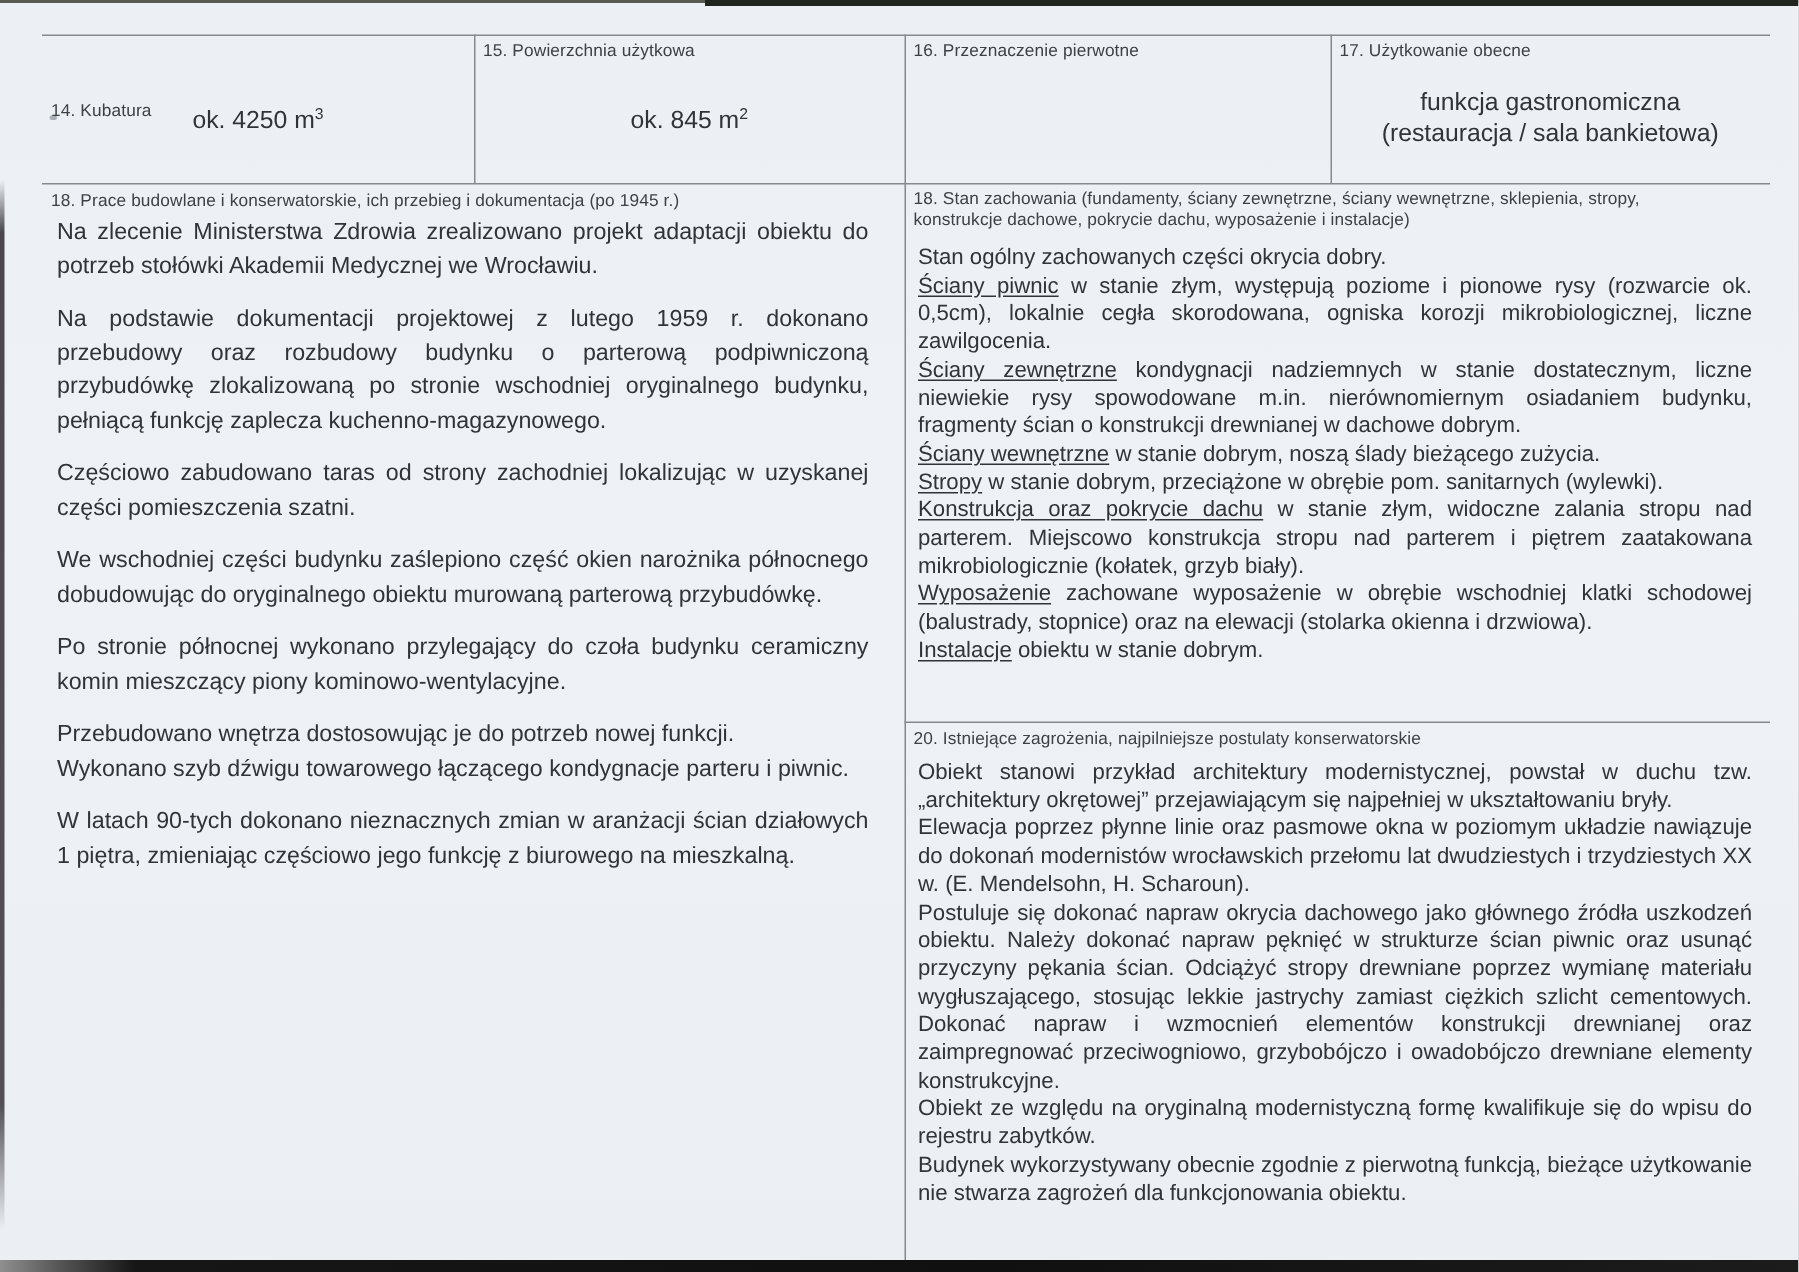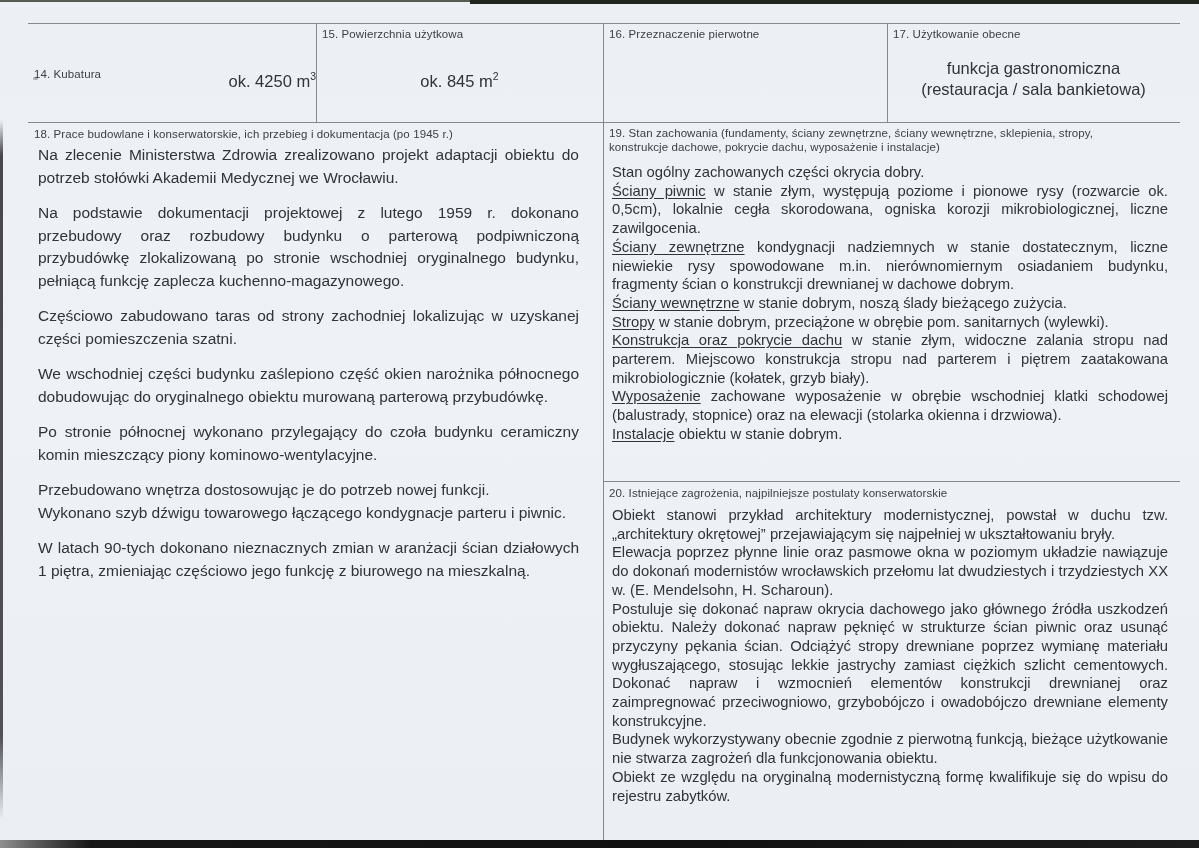--- a/index.html
+++ b/index.html
@@ -53,21 +53,21 @@
   <div class="speck"></div>
 
   <div class="hline" style="left:28px; top:23px;  width:1152px;"></div>
   <div class="hline" style="left:28px; top:122px; width:1152px;"></div>
   <div class="hline" style="left:603px; top:481px; width:577px;"></div>
   <div class="vline" style="left:316px; top:23px; height:99px;"></div>
   <div class="vline" style="left:887px; top:23px; height:99px;"></div>
   <div class="vline" style="left:603px; top:23px; height:817px;"></div>
 
   <div class="cell-label" style="left:34px; top:44px;margin-top:24px;">14. Kubatura</div>
-  <div class="cell-value-box" style="left:28px; top:23px; width:288px; height:99px; padding-top:12px;justify-content:flex-end;">
+  <div class="cell-value-box" style="left:28px; top:23px; width:288px; height:99px; padding-top:12px;">
     <div class="cell-value"><span>ok. 4250 m</span><sup>3</sup></div>
   </div>
 
   <div class="cell-label" style="left:322px; top:28px;">15. Powierzchnia użytkowa</div>
   <div class="cell-value-box" style="left:316px; top:23px; width:287px; height:99px; padding-top:12px;">
     <div class="cell-value"><span>ok. 845 m</span><sup>2</sup></div>
   </div>
 
   <div class="cell-label" style="left:609px; top:28px;">16. Przeznaczenie pierwotne</div>
 
@@ -82,35 +82,35 @@
       <p>Na zlecenie Ministerstwa Zdrowia zrealizowano projekt adaptacji obiektu do potrzeb stołówki Akademii Medycznej we Wrocławiu.</p>
       <p>Na podstawie dokumentacji projektowej z lutego 1959 r. dokonano przebudowy oraz rozbudowy budynku o parterową podpiwniczoną przybudówkę zlokalizowaną po stronie wschodniej oryginalnego budynku, pełniącą funkcję zaplecza kuchenno-magazynowego.</p>
       <p>Częściowo zabudowano taras od strony zachodniej lokalizując w uzyskanej części pomieszczenia szatni.</p>
       <p>We wschodniej części budynku zaślepiono część okien narożnika północnego dobudowując do oryginalnego obiektu murowaną parterową przybudówkę.</p>
       <p>Po stronie północnej wykonano przylegający do czoła budynku ceramiczny komin mieszczący piony kominowo-wentylacyjne.</p>
       <p>Przebudowano wnętrza dostosowując je do potrzeb nowej funkcji.
 Wykonano szyb dźwigu towarowego łączącego kondygnacje parteru i piwnic.</p>
       <p>W latach 90-tych dokonano nieznacznych zmian w aranżacji ścian działowych 1 piętra, zmieniając częściowo jego funkcję z biurowego na mieszkalną.</p>
     </div>
 
-  <div class="sec-header" style="left:609px; top:127px; width:565px;">19. Stan zachowania (fundamenty, ściany zewnętrzne, ściany wewnętrzne, sklepienia, stropy,
+  <div class="sec-header" style="left:609px; top:127px; width:565px;">18. Stan zachowania (fundamenty, ściany zewnętrzne, ściany wewnętrzne, sklepienia, stropy,
 konstrukcje dachowe, pokrycie dachu, wyposażenie i instalacje)</div>
   <div class="body19">
       <div><span>Stan ogólny zachowanych części okrycia dobry.</span></div>
       <div><span class="u">Ściany piwnic</span><span> w stanie złym, występują poziome i pionowe rysy (rozwarcie ok. 0,5cm), lokalnie cegła skorodowana, ogniska korozji mikrobiologicznej, liczne zawilgocenia.</span></div>
       <div><span class="u">Ściany zewnętrzne</span><span> kondygnacji nadziemnych w stanie dostatecznym, liczne niewiekie rysy spowodowane m.in. nierównomiernym osiadaniem budynku, fragmenty ścian o konstrukcji drewnianej w dachowe dobrym.</span></div>
       <div><span class="u">Ściany wewnętrzne</span><span> w stanie dobrym, noszą ślady bieżącego zużycia.</span></div>
       <div><span class="u">Stropy</span><span> w stanie dobrym, przeciążone w obrębie pom. sanitarnych (wylewki).</span></div>
       <div><span class="u">Konstrukcja oraz pokrycie dachu</span><span> w stanie złym, widoczne zalania stropu nad parterem. Miejscowo konstrukcja stropu nad parterem i piętrem zaatakowana mikrobiologicznie (kołatek, grzyb biały).</span></div>
       <div><span class="u">Wyposażenie</span><span> zachowane wyposażenie w obrębie wschodniej klatki schodowej (balustrady, stopnice) oraz na elewacji (stolarka okienna i drzwiowa).</span></div>
       <div><span class="u">Instalacje</span><span> obiektu w stanie dobrym.</span></div>
     </div>
 
   <div class="sec-header" style="left:609px; top:487px; width:565px;">20. Istniejące zagrożenia, najpilniejsze postulaty konserwatorskie</div>
   <div class="body20">
       <div>Obiekt stanowi przykład architektury modernistycznej, powstał w duchu tzw. „architektury okrętowej” przejawiającym się najpełniej w ukształtowaniu bryły.</div>
       <div>Elewacja poprzez płynne linie oraz pasmowe okna w poziomym układzie nawiązuje do dokonań modernistów wrocławskich przełomu lat dwudziestych i trzydziestych XX w. (E. Mendelsohn, H. Scharoun).</div>
       <div>Postuluje się dokonać napraw okrycia dachowego jako głównego źródła uszkodzeń obiektu. Należy dokonać napraw pęknięć w strukturze ścian piwnic oraz usunąć przyczyny pękania ścian. Odciążyć stropy drewniane poprzez wymianę materiału wygłuszającego, stosując lekkie jastrychy zamiast ciężkich szlicht cementowych. Dokonać napraw i wzmocnień elementów konstrukcji drewnianej oraz zaimpregnować przeciwogniowo, grzybobójczo i owadobójczo drewniane elementy konstrukcyjne.</div>
+      <div>Obiekt ze względu na oryginalną modernistyczną formę kwalifikuje się do wpisu do rejestru zabytków.</div>
       <div>Budynek wykorzystywany obecnie zgodnie z pierwotną funkcją, bieżące użytkowanie nie stwarza zagrożeń dla funkcjonowania obiektu.</div>
-      <div>Obiekt ze względu na oryginalną modernistyczną formę kwalifikuje się do wpisu do rejestru zabytków.</div>
     </div>
 
 </div>
 
 </body></html>

